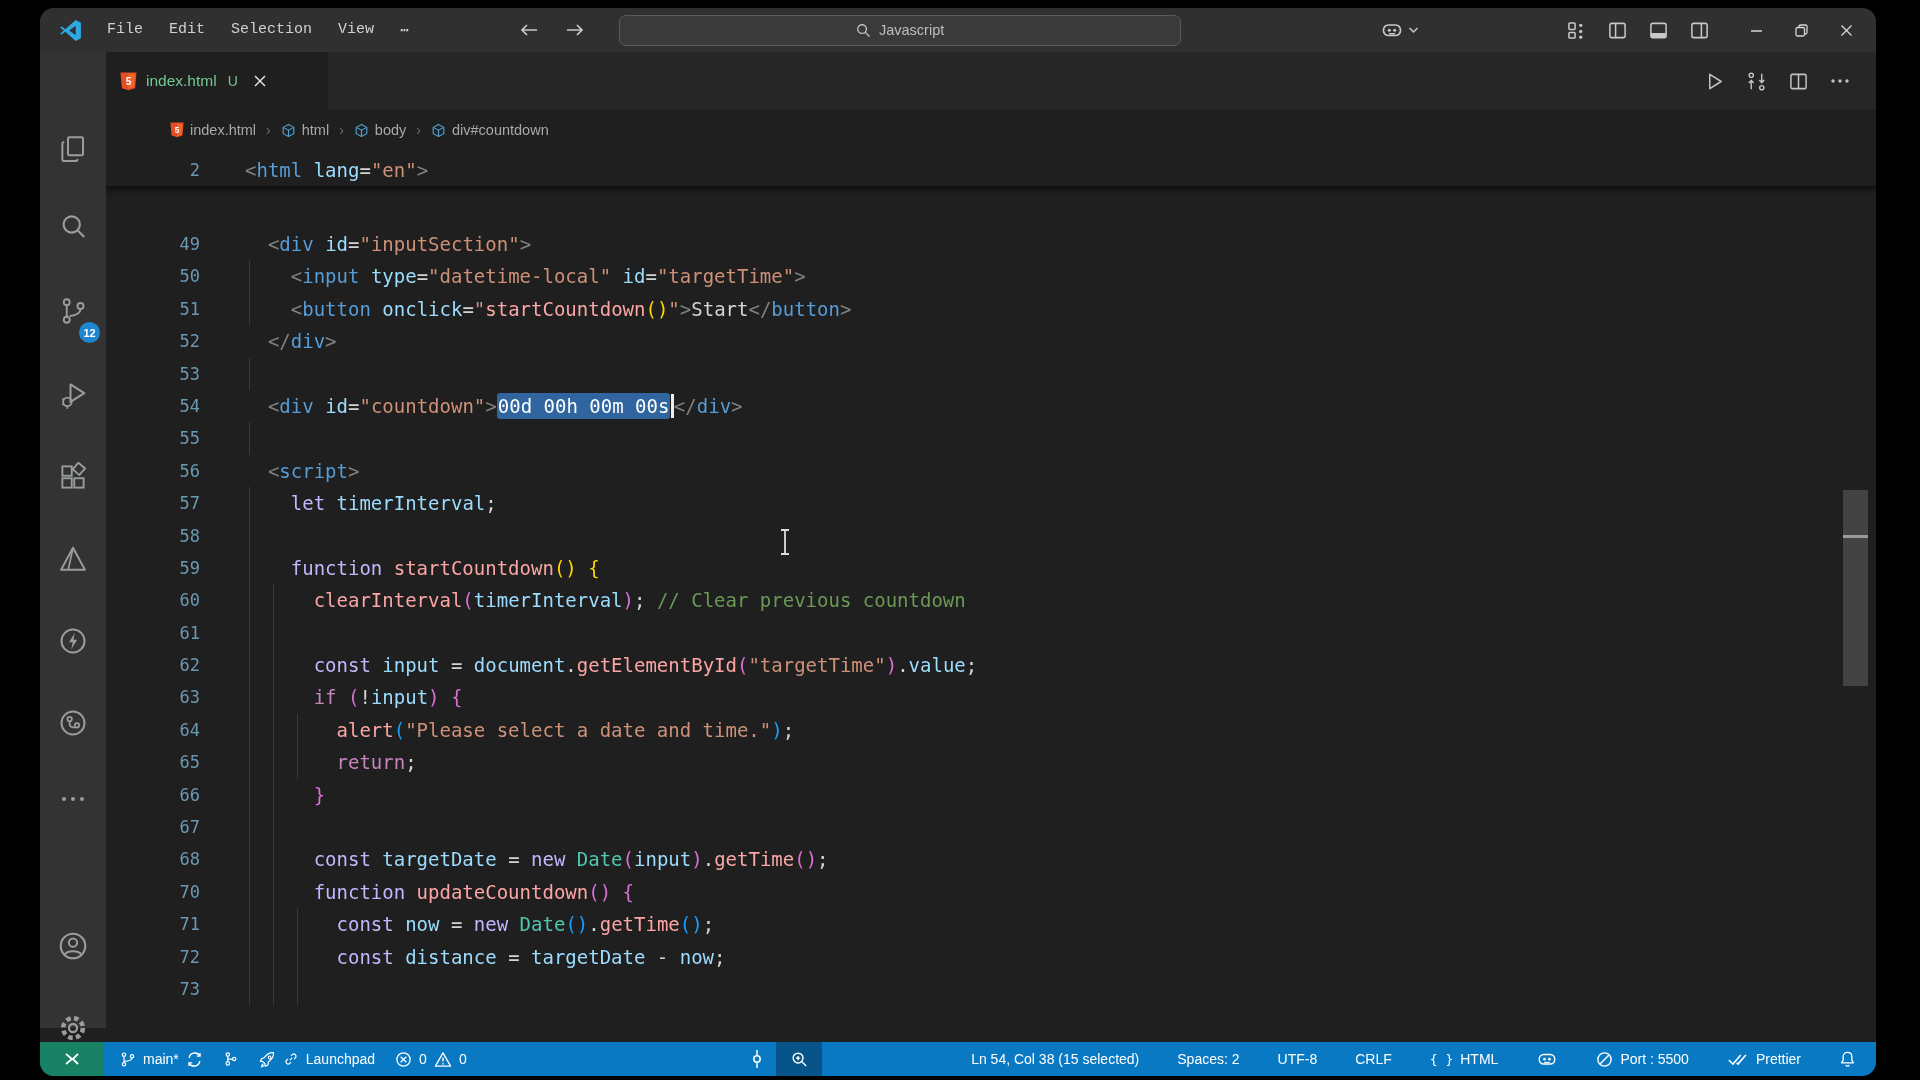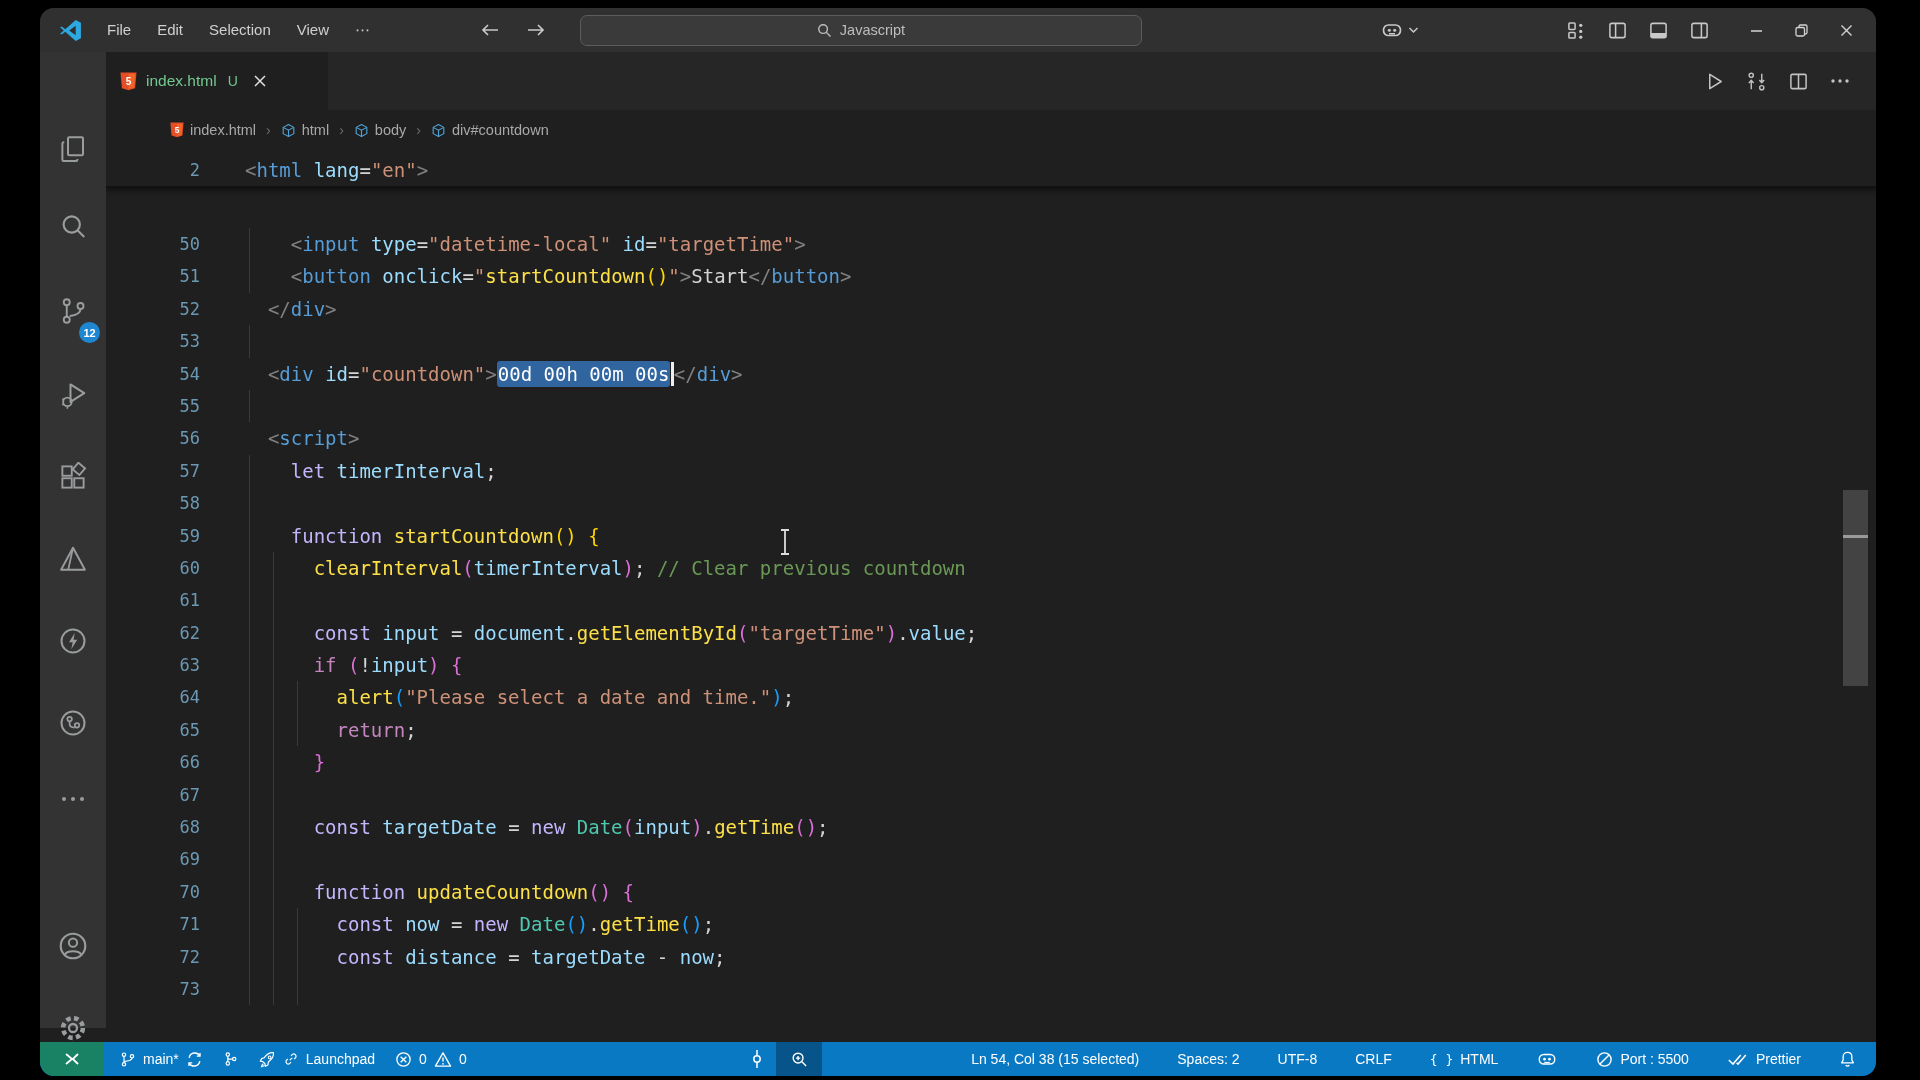--- a/index.html
+++ b/index.html
@@ -3,21 +3,21 @@
 <meta charset="utf-8">
 <style>
   html,body{margin:0;padding:0;background:#000;width:1920px;height:1080px;overflow:hidden;
     font-family:"Liberation Sans",sans-serif;-webkit-font-smoothing:antialiased;}
   .window{position:absolute;left:40px;top:8px;width:1836px;height:1068px;background:#1f1f1f;
     border-radius:14px;overflow:hidden;}
   
   .titlebar{position:absolute;left:0;top:0;right:0;height:44px;background:#303031;display:flex;align-items:center;color:#cccccc;}
   .logo{margin-left:18px;display:flex;align-items:center;}
   .menus{display:flex;gap:26px;margin-left:24px;font-size:15px;color:#d0d0d0;}
-  .menus span{cursor:default;}
+  .menus span{cursor:default;font-family:Liberation Mono, monospace;}
   .navarrows{display:flex;gap:26px;margin-left:110px;color:#c8c8c8;}
   .searchbox{margin-left:34px;width:560px;height:29px;background:#3a3a3b;border:1px solid #5c5c5c;border-radius:7px;
     display:flex;align-items:center;justify-content:center;gap:8px;color:#bdbdbd;font-size:14.5px;}
   .tb-right{margin-left:auto;display:flex;align-items:center;}
   .copilot-wrap{display:flex;align-items:center;gap:4px;color:#c8c8c8;}
   .layout-icons{display:flex;gap:22px;margin-left:148px;}
   .win-controls{display:flex;gap:30px;margin-left:40px;margin-right:22px;align-items:center;}
   .icon{display:inline-flex;align-items:center;justify-content:center;}
   
   .activitybar{position:absolute;left:0;top:44px;bottom:48px;width:66px;background:#333334;}
@@ -41,21 +41,21 @@
   .sticky{position:absolute;left:0;top:0;right:0;padding-top:4px;background:#1f1f1f;border-bottom:2px solid #121212;
     box-shadow:0 3px 5px rgba(0,0,0,.45);}
   .code-lines{position:absolute;left:0;top:78px;right:0;}
   .code-line{position:relative;height:32.4px;}
   .gutter{position:absolute;left:0;top:0;width:94px;text-align:right;color:#6b99b4;
     font:17px/32.4px "DejaVu Sans Mono",monospace;}
   .code-text{position:absolute;left:139px;top:0;white-space:pre;
     font:19px/32.4px "DejaVu Sans Mono",monospace;color:#d4d4d4;}
   .guide{position:absolute;top:0;bottom:0;width:1px;background:#3a3a3a;}
   .tk-pun{color:#808080;} .tk-tag{color:#569cd6;} .tk-attr{color:#9cdcfe;} .tk-str{color:#ce9178;}
-  .tk-kw{color:#c4b5fd;} .tk-ctl{color:#c586c0;} .tk-fn{color:#fde047;} .tk-var{color:#9cdcfe;}
+  .tk-kw{color:#c4b5fd;} .tk-ctl{color:#c586c0;} .tk-fn{color:#fca5a5;} .tk-var{color:#9cdcfe;}
   .tk-cls{color:#4ec9b0;} .tk-cmt{color:#6a9955;} .tk-op{color:#d4d4d4;} .tk-txt{color:#d4d4d4;}
   .tk-b1{color:#ffd700;} .tk-b2{color:#da70d6;} .tk-b3{color:#179fff;}
   .tk-sel{background:#30659f;color:#ffffff;border-radius:3px;padding:2px 1px;}
   .caret{display:inline-block;width:2.5px;height:24px;background:#eeeeee;vertical-align:-5px;margin-left:1px;}
   .scrollbar{position:absolute;right:8px;top:340px;width:25px;height:196px;background:#4a4a4a;opacity:.85;}
   .scroll-deco{position:absolute;right:8px;top:385px;width:25px;height:3px;background:#9a9a9a;}
   .mouse-ibeam{position:absolute;left:672px;top:378px;pointer-events:none;}
   
   .statusbar{position:absolute;left:0;right:0;bottom:0;height:34px;background:#0a79c4;color:#ffffff;font-size:14px;
     display:flex;align-items:center;}
@@ -335,20 +335,24 @@
             <path d="M3.5 7 L12 11.5 L20.5 7 M12 11.5 V21.5" stroke="#4fa3d8" stroke-width="1.8" fill="none"></path>
           </svg>
       </span>
       <span>div#countdown</span>
     </span>
   </div>
 
   <div class="editor">
     <div class="code-lines">
         <div class="code-line">
+          <span class="gutter">49</span>
+          <span class="code-text">  <span class="tk-pun">&lt;</span><span class="tk-tag">div</span><span class="tk-op"> </span><span class="tk-attr">id</span><span class="tk-op">=</span><span class="tk-str">"inputSection"</span><span class="tk-pun">&gt;</span></span>
+        </div>
+        <div class="code-line">
           <span class="guide" style="left: 143px;"></span>
           <span class="gutter">50</span>
           <span class="code-text">    <span class="tk-pun">&lt;</span><span class="tk-tag">input</span><span class="tk-op"> </span><span class="tk-attr">type</span><span class="tk-op">=</span><span class="tk-str">"datetime-local"</span><span class="tk-op"> </span><span class="tk-attr">id</span><span class="tk-op">=</span><span class="tk-str">"targetTime"</span><span class="tk-pun">&gt;</span></span>
         </div>
         <div class="code-line">
           <span class="guide" style="left: 143px;"></span>
           <span class="gutter">51</span>
           <span class="code-text">    <span class="tk-pun">&lt;</span><span class="tk-tag">button</span><span class="tk-op"> </span><span class="tk-attr">onclick</span><span class="tk-op">=</span><span class="tk-str">"</span><span class="tk-fn">startCountdown</span><span class="tk-b1">()</span><span class="tk-str">"</span><span class="tk-pun">&gt;</span><span class="tk-txt">Start</span><span class="tk-pun">&lt;/</span><span class="tk-tag">button</span><span class="tk-pun">&gt;</span></span>
         </div>
         <div class="code-line">
@@ -436,26 +440,20 @@
           <span class="guide" style="left: 143px;"></span>
           <span class="guide" style="left: 167px;"></span>
           <span class="gutter">67</span>
           <span class="code-text"></span>
         </div>
         <div class="code-line">
           <span class="guide" style="left: 143px;"></span>
           <span class="guide" style="left: 167px;"></span>
           <span class="gutter">68</span>
           <span class="code-text">      <span class="tk-kw">const</span><span class="tk-op"> </span><span class="tk-var">targetDate</span><span class="tk-op"> = </span><span class="tk-kw">new</span><span class="tk-op"> </span><span class="tk-cls">Date</span><span class="tk-b2">(</span><span class="tk-var">input</span><span class="tk-b2">)</span><span class="tk-op">.</span><span class="tk-fn">getTime</span><span class="tk-b2">()</span><span class="tk-op">;</span></span>
-        </div>
-        <div class="code-line">
-          <span class="guide" style="left: 143px;"></span>
-          <span class="guide" style="left: 167px;"></span>
-          <span class="gutter">69</span>
-          <span class="code-text"></span>
         </div>
         <div class="code-line">
           <span class="guide" style="left: 143px;"></span>
           <span class="guide" style="left: 167px;"></span>
           <span class="gutter">70</span>
           <span class="code-text">      <span class="tk-kw">function</span><span class="tk-op"> </span><span class="tk-fn">updateCountdown</span><span class="tk-b2">()</span><span class="tk-op"> </span><span class="tk-b2">{</span></span>
         </div>
         <div class="code-line">
           <span class="guide" style="left: 143px;"></span>
           <span class="guide" style="left: 167px;"></span>

